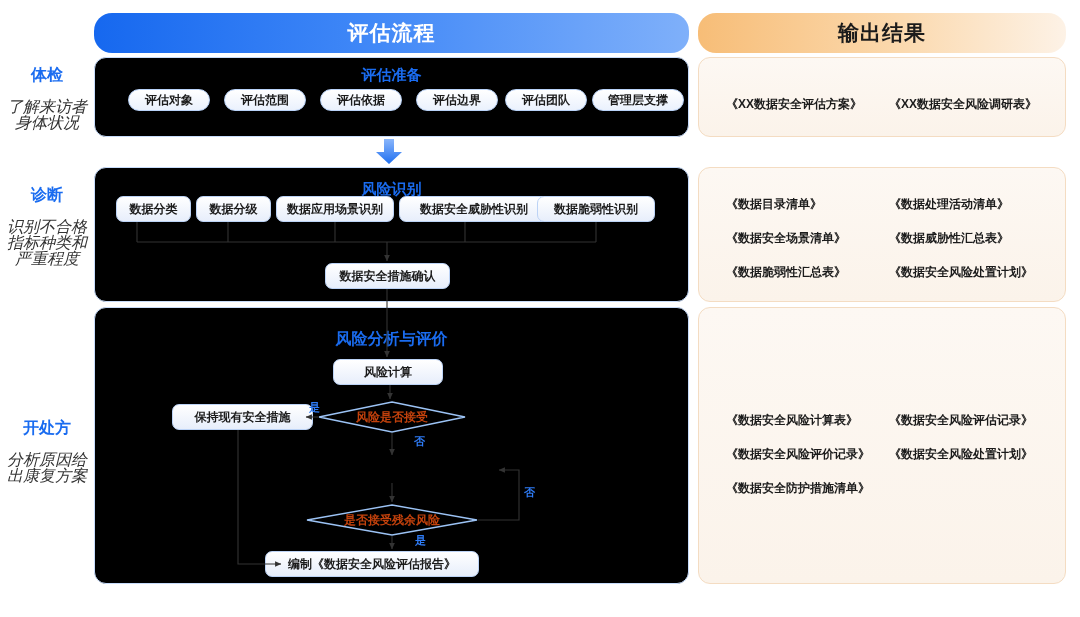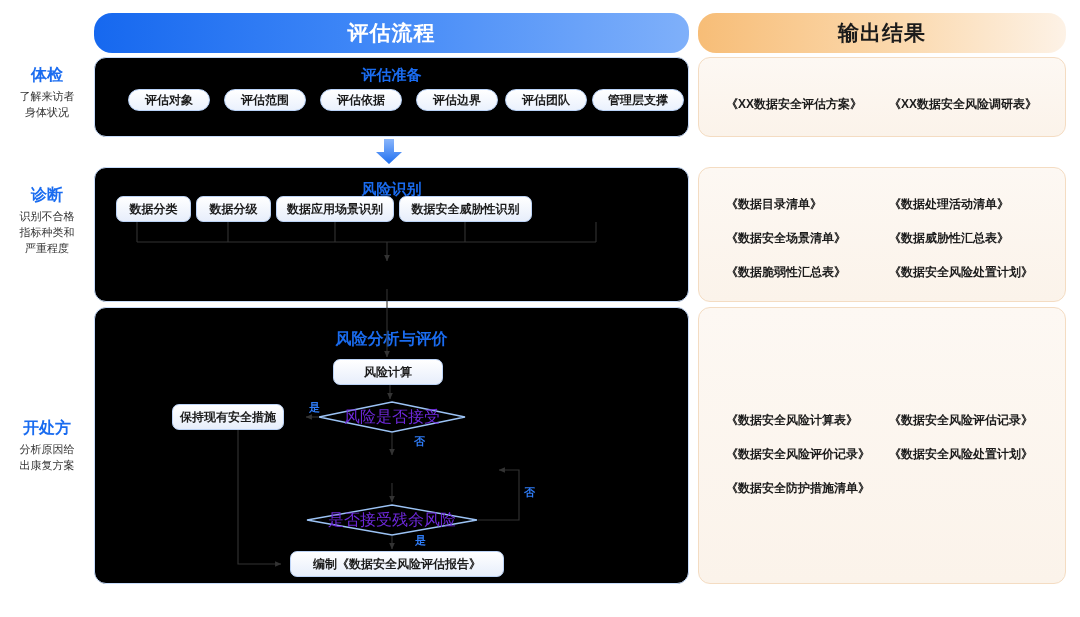--- a/index.html
+++ b/index.html
@@ -25,21 +25,21 @@
   #hdr-process .t{color:#ffffff;font-size:21px;font-weight:700;letter-spacing:1px;}
   #hdr-output{
     left:698px;top:13px;width:368px;
     background:linear-gradient(90deg,#f7bd77 0%,#fbd9ae 55%,#fdf2e6 100%);
   }
   #hdr-output .t{color:#1b1b1b;font-size:21px;font-weight:700;letter-spacing:1px;}
 
   
   .stage{position:absolute;width:88px;text-align:center;}
   .stage .nm{color:#1a6cf0;font-size:16px;font-weight:700;line-height:20px;}
-  .stage .ds{color:#333333;font-size:11px;line-height:16px;margin-top:3px;}
+  .stage .ds{color:#333333;font-size:16px;line-height:16px;margin-top:14px;font-style:italic;}
   #stage-0{left:3px;top:65px;}
   #stage-1{left:3px;top:185px;}
   #stage-2{left:3px;top:418px;}
 
   
   .panel{
     position:absolute;left:94px;width:595px;
     background:#000000;border:1px solid #c7dcfb;border-radius:12px;
     box-sizing:border-box;
   }
@@ -72,21 +72,21 @@
     display:flex;align-items:center;justify-content:center;
     color:#1b1b1b;font-size:12px;font-weight:700;
     box-sizing:border-box;white-space:nowrap;
   }
 
   
   .diamond{position:absolute;}
   .diamond .lbl{
     position:absolute;left:0;top:0;width:100%;height:100%;
     display:flex;align-items:center;justify-content:center;
-    color:#6d28d9;font-size:16px;font-weight:400;white-space:nowrap;
+    color:#c2410c;font-size:12px;font-weight:700;white-space:nowrap;
   }
 
   
   .elabel{
     position:absolute;color:#2f7cf6;font-size:11px;font-weight:700;white-space:nowrap;
   }
 
   
   .wires{position:absolute;left:0;top:0;width:1080px;height:617px;pointer-events:none;}
 
@@ -157,28 +157,30 @@
     </defs>
     <path d="M9 0 H19 V13 H27 L14 25 L1 13 H9 Z" fill="url(#gArrow)"></path>
   </svg>
 
   <div class="panel" id="panel-ident">
     <div class="panel-title" style="top:12px;">风险识别</div>
   </div>
   <div class="node" style="left:116px;top:196px;width:75px;">数据分类</div>
   <div class="node" style="left:196px;top:196px;width:75px;">数据分级</div>
   <div class="node" style="left:276px;top:196px;width:118px;">数据应用场景识别</div>
-  <div class="node" style="left:399px;top:196px;width:133px;">数据安全威胁性识别</div>
+  <div class="node" style="left:399px;top:196px;width:150px;">数据安全威胁性识别</div>
+  <div class="node" style="left:537px;top:196px;width:118px;">数据脆弱性识别</div>
+  <div class="node" style="left:325px;top:263px;width:125px;">数据安全措施确认</div>
 
   <div class="panel" id="panel-analysis">
     <div class="panel-title" style="top:21px;font-size:16px;">风险分析与评价</div>
   </div>
   <div class="node" style="left:333px;top:359px;width:110px;">风险计算</div>
-  <div class="node" style="left:172px;top:404px;width:112px;">保持现有安全措施</div>
-  <div class="node" style="left:290px;top:551px;width:214px;">编制《数据安全风险评估报告》</div>
+  <div class="node" style="left:172px;top:404px;width:141px;">保持现有安全措施</div>
+  <div class="node" style="left:265px;top:551px;width:214px;">编制《数据安全风险评估报告》</div>
 
   <div class="diamond" style="left:318px;top:401px;width:148px;height:32px;">
     <svg width="148" height="32" viewBox="0 0 148 32">
       <polygon points="74,1 147,16 74,31 1,16" fill="none" stroke="#9cc3f5" stroke-width="1.4"></polygon>
     </svg>
     <span class="lbl">风险是否接受</span>
   </div>
 
   <div class="diamond" style="left:306px;top:504px;width:172px;height:32px;">
     <svg width="172" height="32" viewBox="0 0 172 32">

